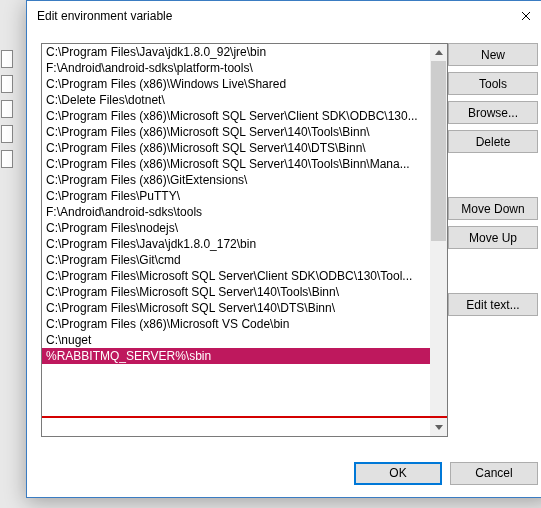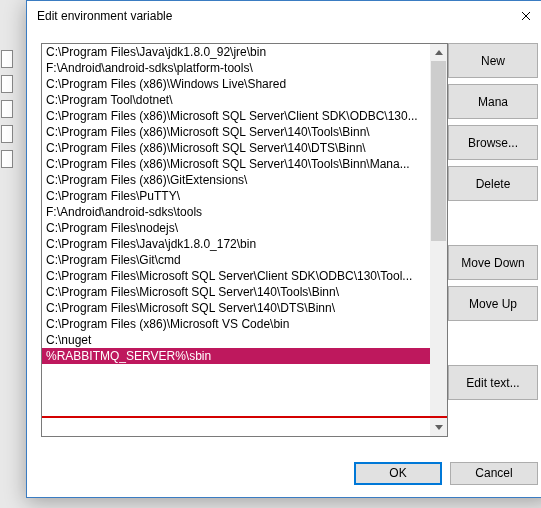--- a/index.html
+++ b/index.html
@@ -41,21 +41,21 @@
   }
   .scrollbar {
     width: 17px; background: #f0f0f0; display: flex; flex-direction: column; align-items: center;
     border-left: 0;
   }
   .sb-arrow { width: 17px; height: 17px; display:flex; align-items:center; justify-content:center; color:#555; cursor:pointer; }
   .sb-track { flex:1; width:17px; position:relative; }
   .sb-thumb { position:absolute; left:1px; right:1px; top:0; height:180px; background:#cdcdcd; }
   .right-col { width: 90px; display: flex; flex-direction: column; gap: 6px; }
   .btn {
-    height: 35px; border: 1px solid #adadad; background: #e1e1e1; cursor: pointer;
+    height: 23px; border: 1px solid #adadad; background: #e1e1e1; cursor: pointer;
     display: flex; align-items: center; justify-content: center; color:#000;
   }
   .spacer { height: 32px; }
   .footer {
     height: 48px; display: flex; align-items: center; justify-content: flex-end;
     padding: 0 12px; gap: 8px;
   }
   .fbtn {
     width: 88px; height: 23px; border: 1px solid #adadad; background: #e1e1e1;
     display: flex; align-items: center; justify-content: center; cursor: pointer;
@@ -83,21 +83,21 @@
         </svg>
     </div>
   </div>
 
   <div class="body">
     <div class="list-wrap">
       <div class="list-inner" id="list-inner">
           <div class="item">C:\Program Files\Java\jdk1.8.0_92\jre\bin</div>
           <div class="item">F:\Android\android-sdks\platform-tools\</div>
           <div class="item">C:\Program Files (x86)\Windows Live\Shared</div>
-          <div class="item">C:\Program Tool\dotnet\</div>
+          <div class="item">C:\Delete Files\dotnet\</div>
           <div class="item">C:\Program Files (x86)\Microsoft SQL Server\Client SDK\ODBC\130...</div>
           <div class="item">C:\Program Files (x86)\Microsoft SQL Server\140\Tools\Binn\</div>
           <div class="item">C:\Program Files (x86)\Microsoft SQL Server\140\DTS\Binn\</div>
           <div class="item">C:\Program Files (x86)\Microsoft SQL Server\140\Tools\Binn\Mana...</div>
           <div class="item">C:\Program Files (x86)\GitExtensions\</div>
           <div class="item">C:\Program Files\PuTTY\</div>
           <div class="item">F:\Android\android-sdks\tools</div>
           <div class="item">C:\Program Files\nodejs\</div>
           <div class="item">C:\Program Files\Java\jdk1.8.0_172\bin</div>
           <div class="item">C:\Program Files\Git\cmd</div>
@@ -121,21 +121,21 @@
           <svg width="8" height="5" viewBox="0 0 8 5">
               <path d="M0 0 L4 5 L8 0 Z" fill="#606060"></path>
             </svg>
         </div>
       </div>
       <div class="hl"></div>
     </div>
 
     <div class="right-col">
       <div class="btn">New</div>
-      <div class="btn">Mana</div>
+      <div class="btn">Tools</div>
       <div class="btn">Browse...</div>
       <div class="btn">Delete</div>
       <div class="spacer"></div>
       <div class="btn">Move Down</div>
       <div class="btn">Move Up</div>
       <div class="spacer"></div>
       <div class="btn">Edit text...</div>
     </div>
   </div>
 

